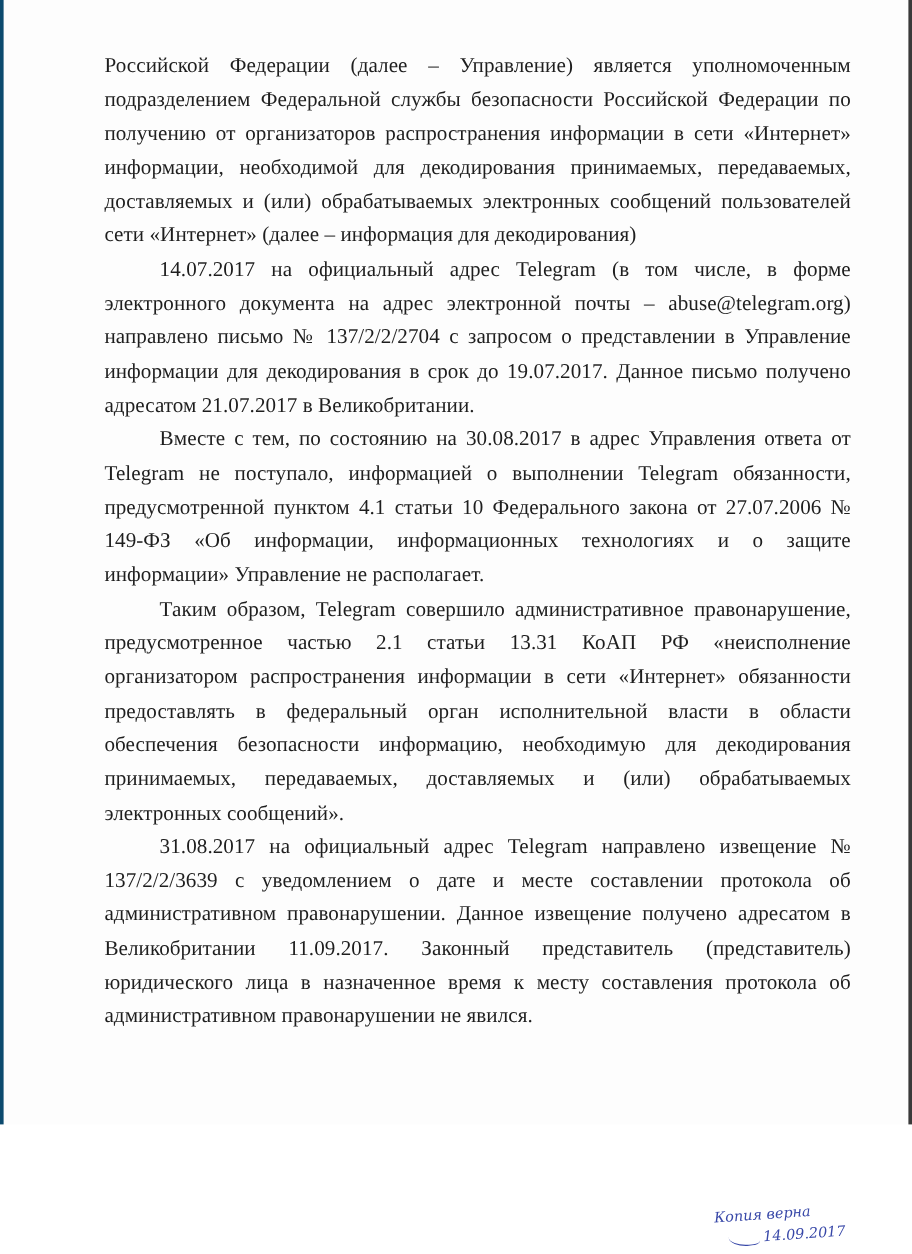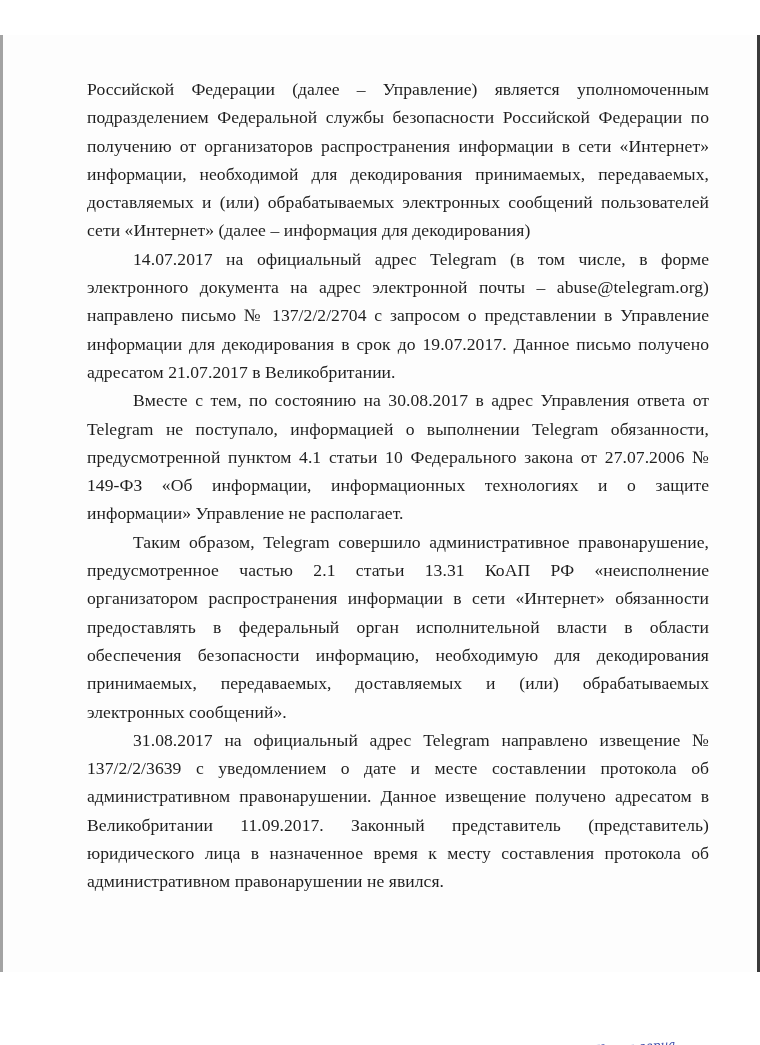--- a/index.html
+++ b/index.html
@@ -13,23 +13,22 @@
       position: relative;
       overflow: hidden;
     }
     .page {
       position: absolute;
       left: 0; top: 0;
       width: 760px;
       height: 937px;
       background: #fdfdfd;
       box-sizing: border-box;
-      border-left: 3px solid #a3a3a3;
+      border-left: 3px solid #0c4a6e;
       border-right: 3px solid #3a3a3a;
-      margin-top: 35px;
     }
     .body-text {
       position: absolute;
       left: 84px;
       top: 40px;
       width: 622px;
       font-family: "Liberation Serif", "DejaVu Serif", serif;
       font-size: 17.6px;
       line-height: 28.3px;
       color: #1e1e1e;

